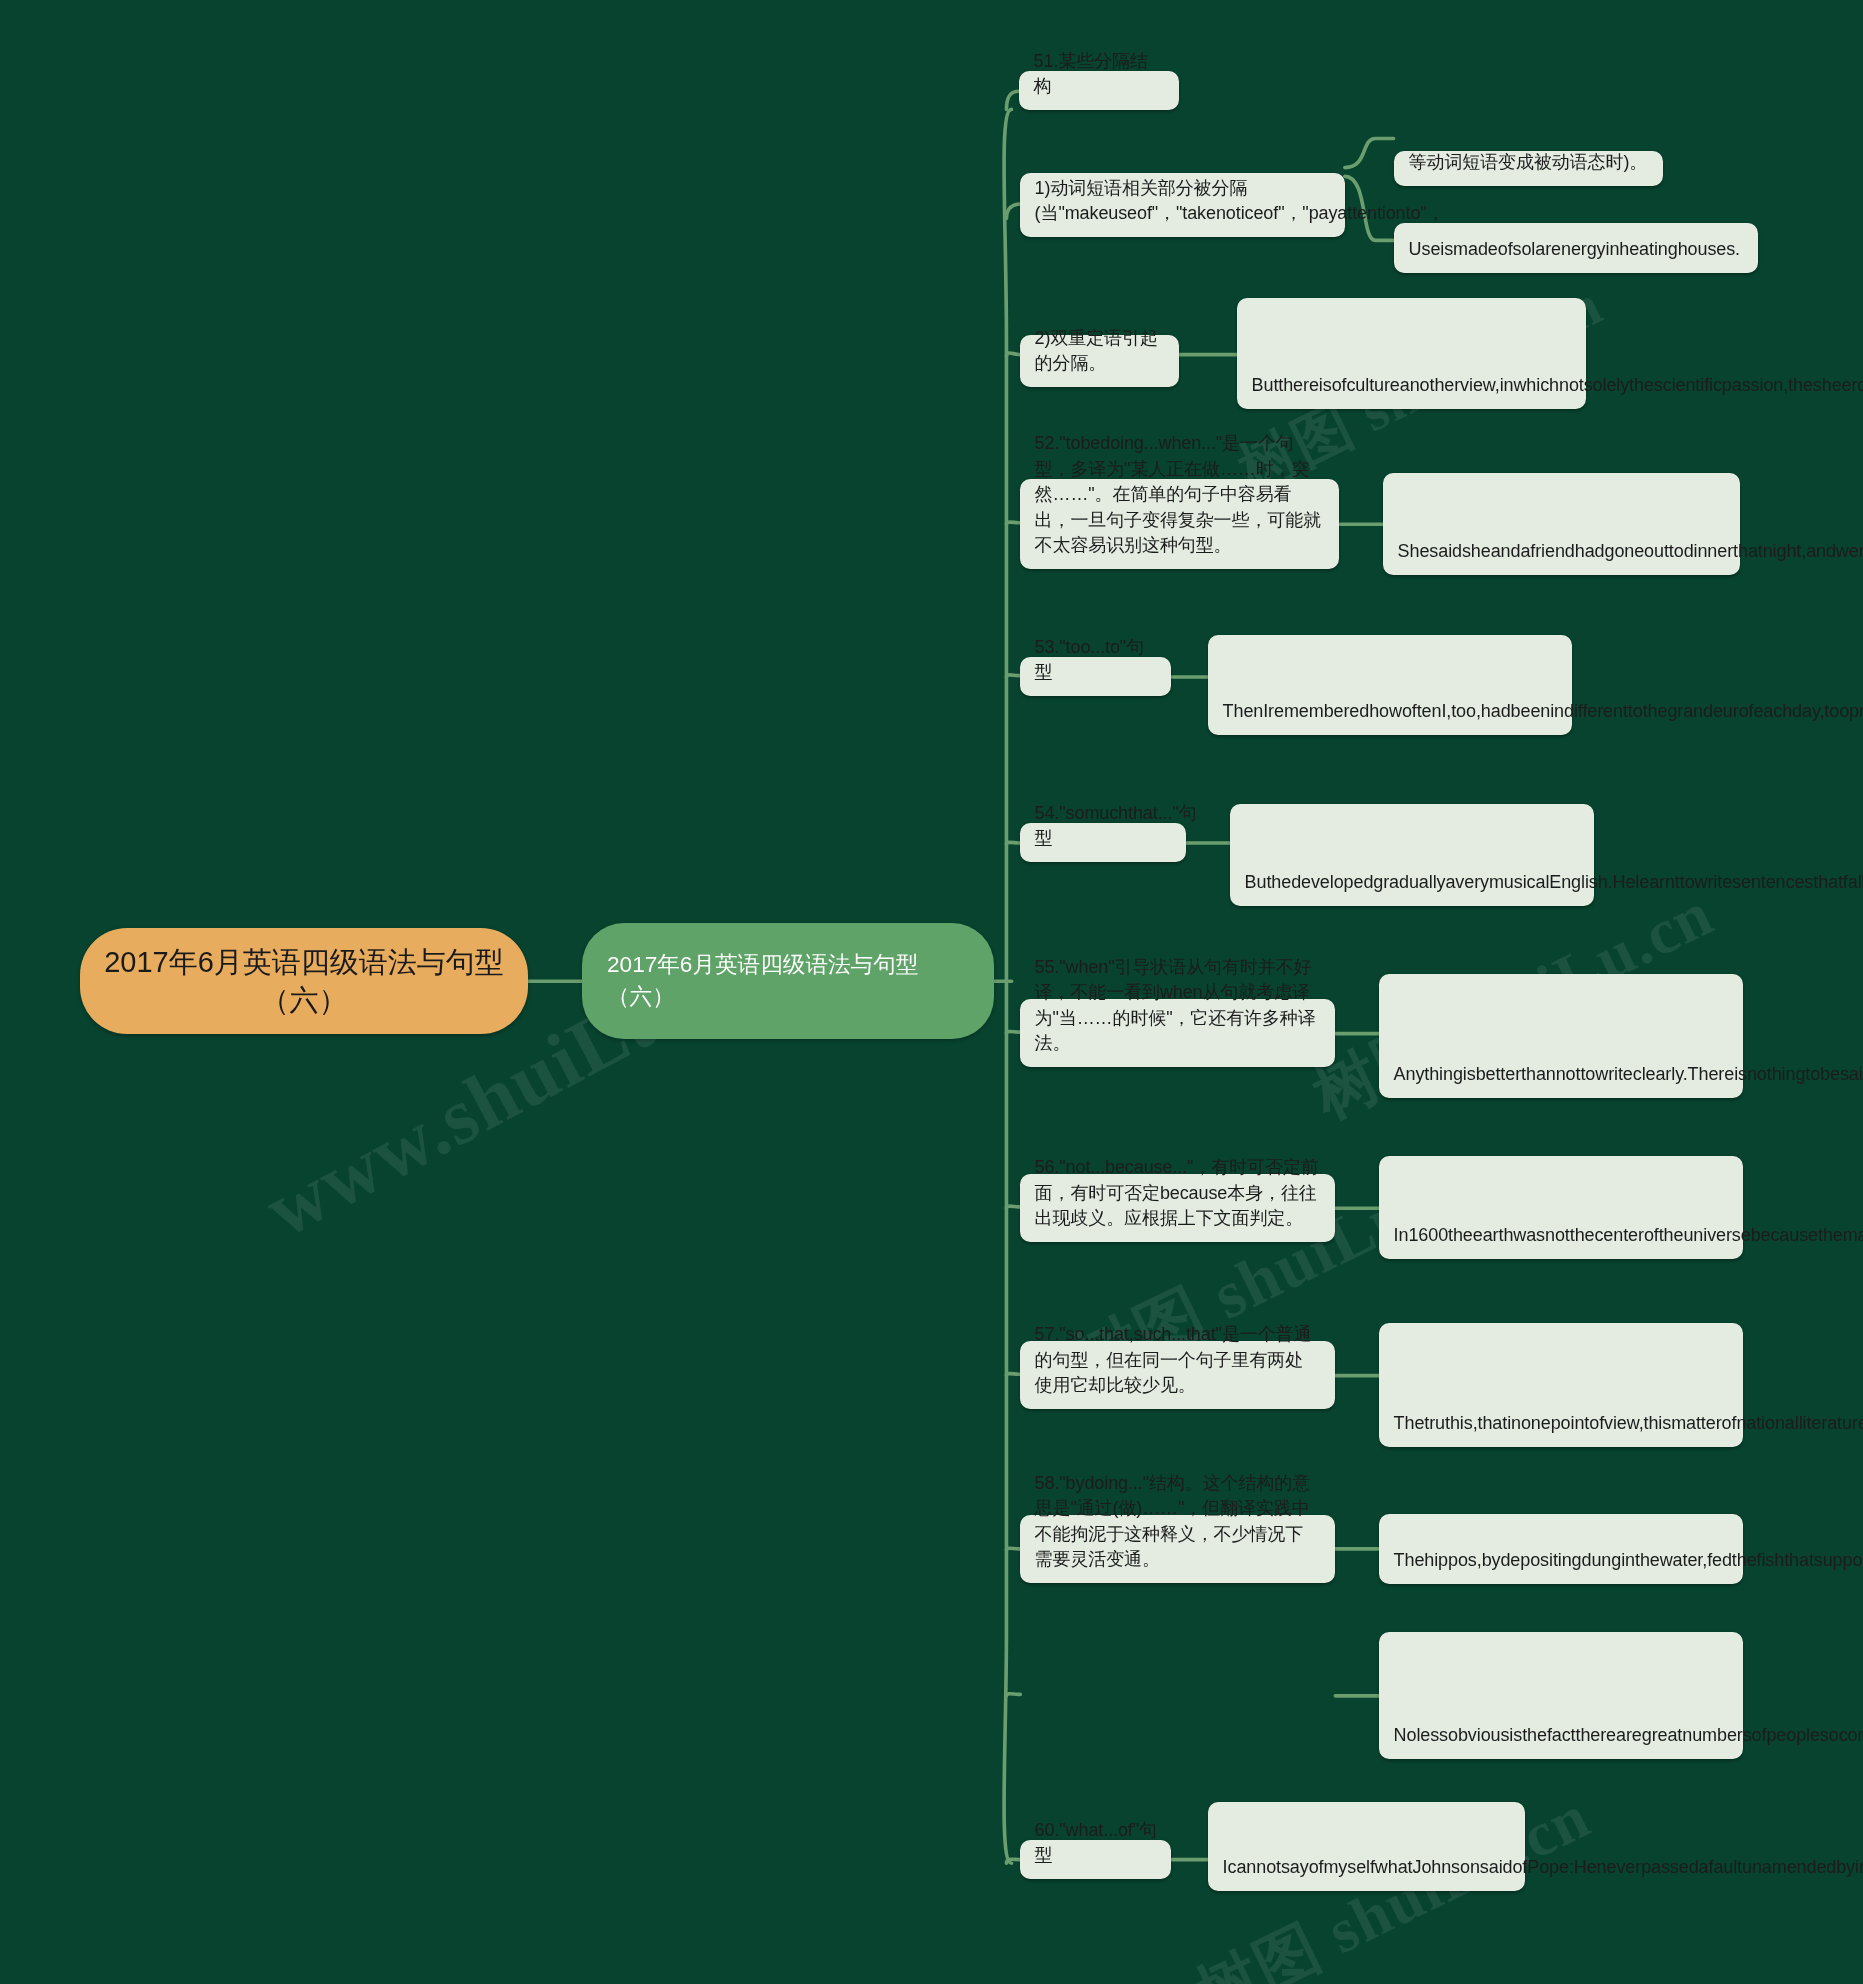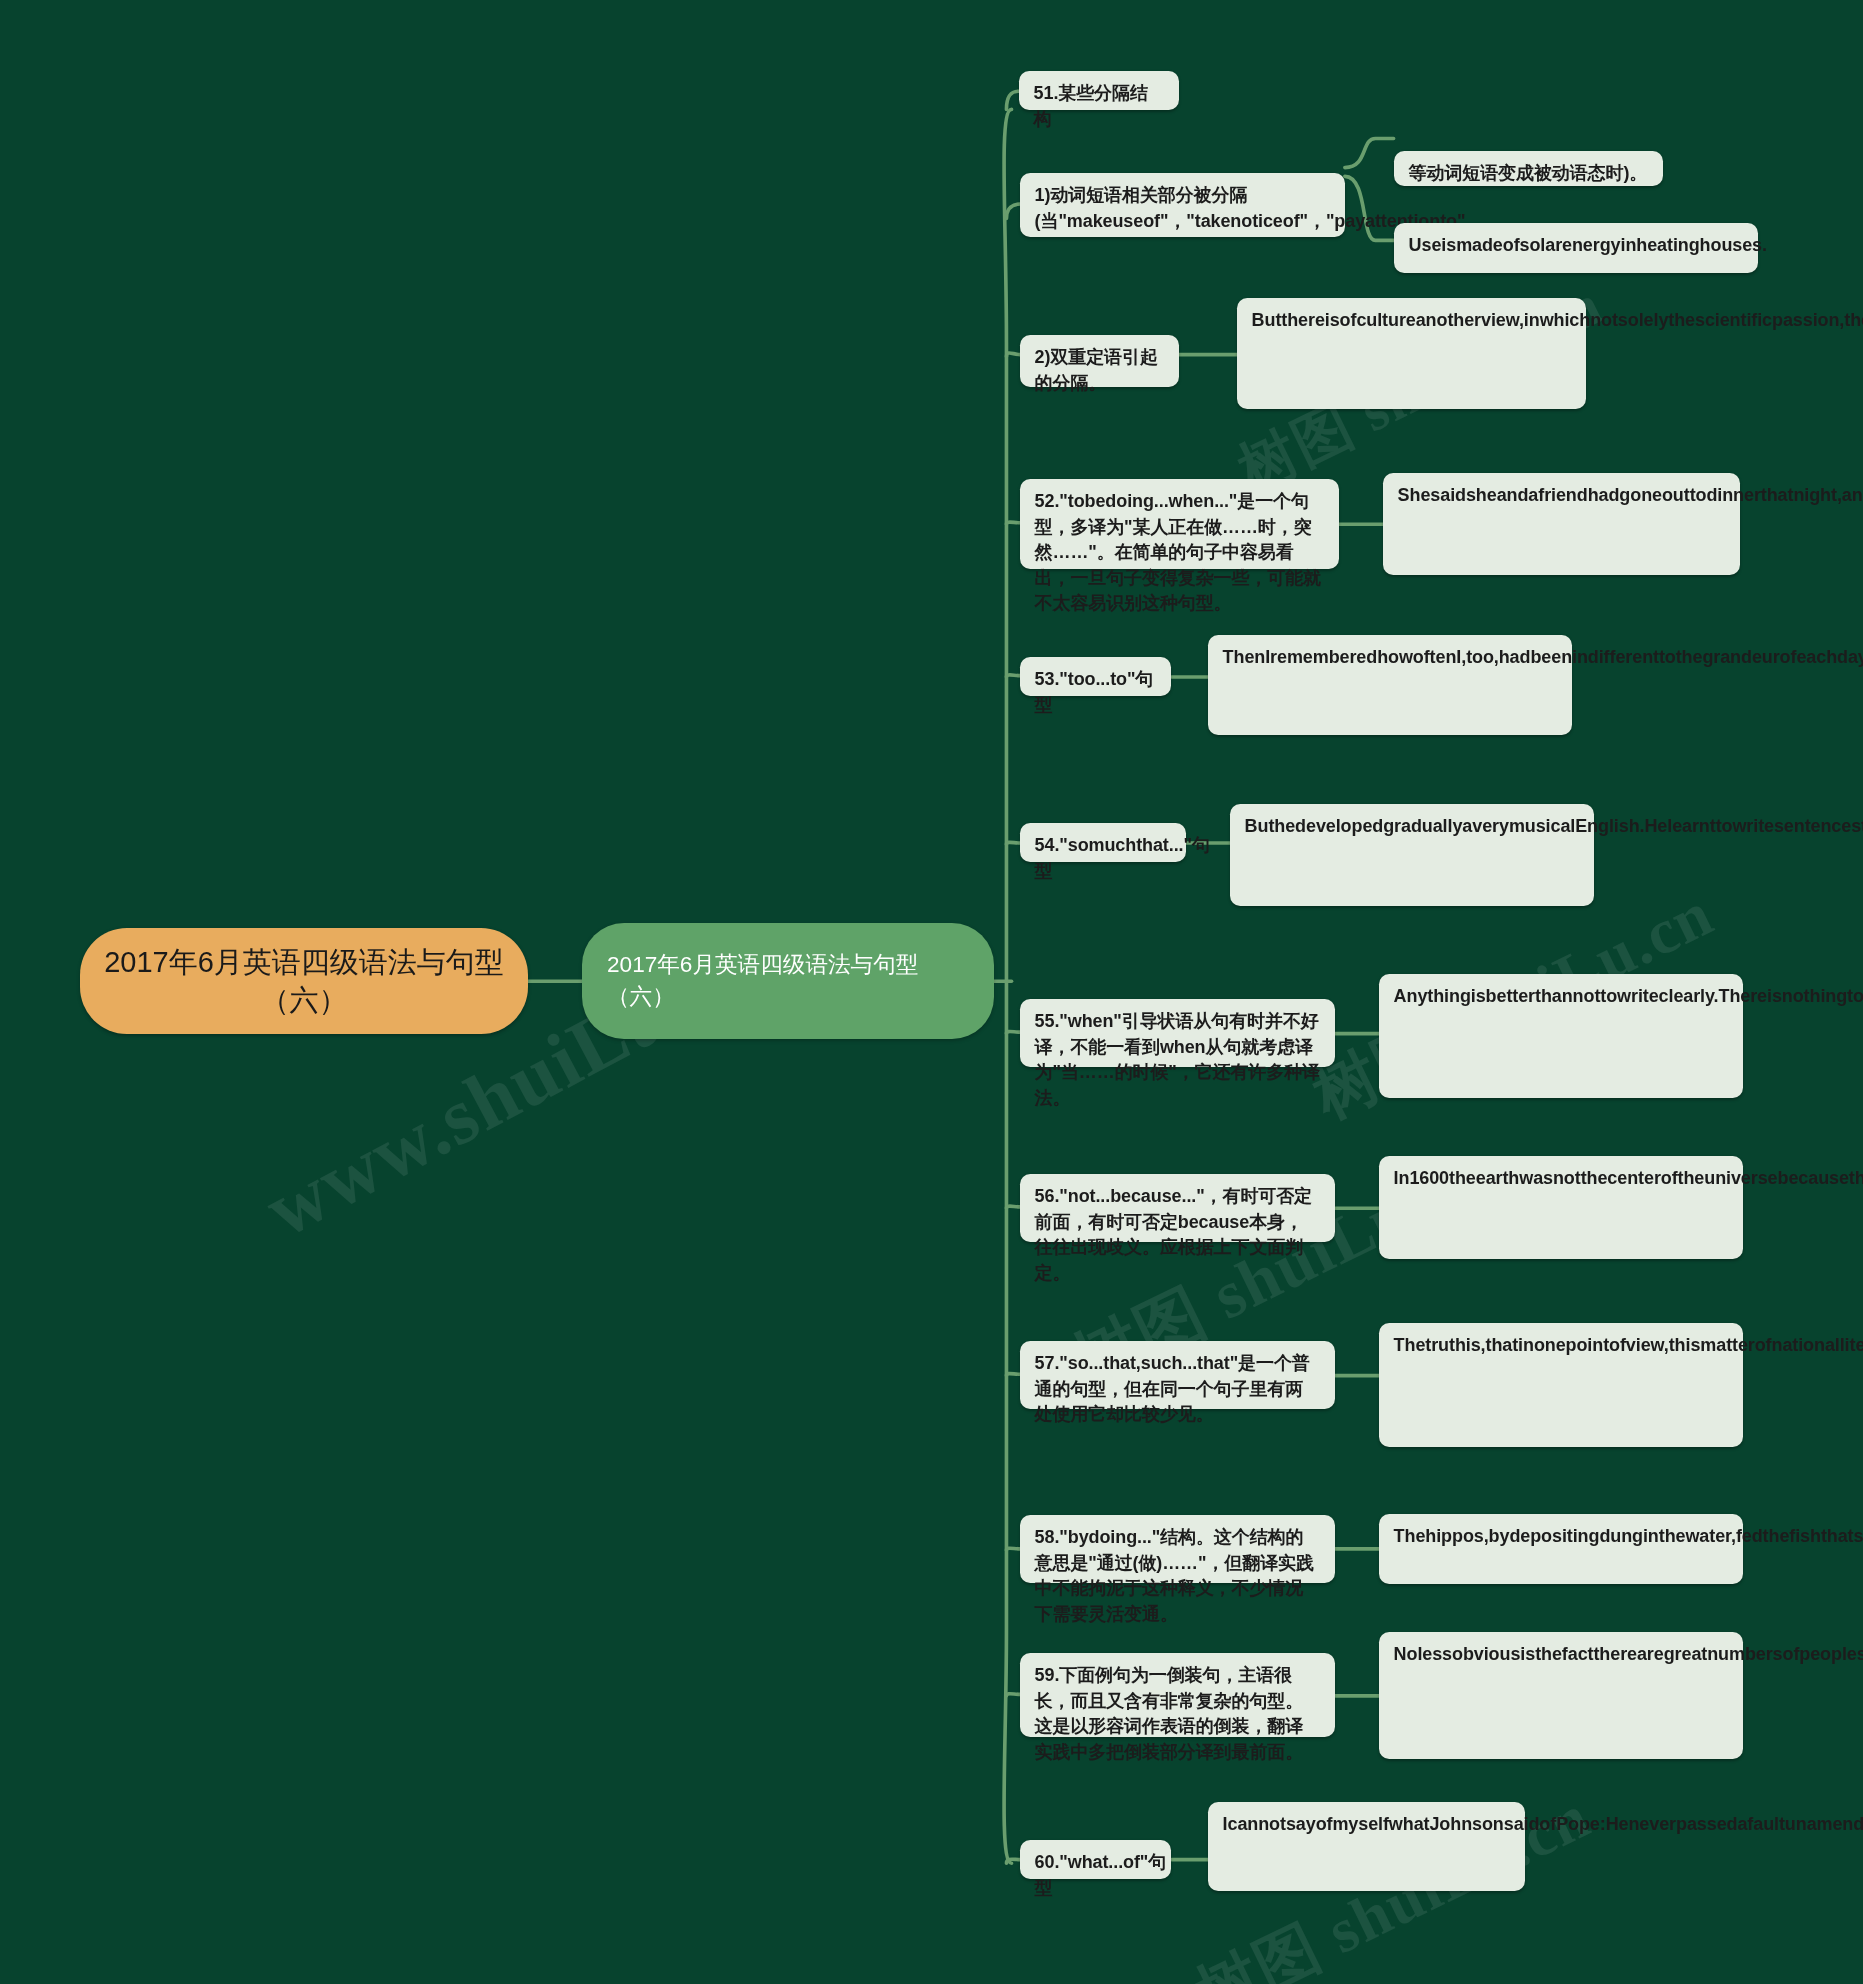--- a/index.html
+++ b/index.html
@@ -50,24 +50,23 @@
     display:flex;align-items:center;
     box-shadow:0 1.5px 3.6px rgba(0,0,0,.22);
   }
   .lvl2, .lvl3{
     background:#e4ece2;
     border-radius:10.2px;
     color:#1c1c1c;
     font-size:18px;
     line-height:1.42;
     padding:10.2px 14.6px;
-    display:flex;align-items:flex-start;
+    display:flex;align-items:flex-end;
     box-shadow:0 1.5px 2.9px rgba(0,0,0,.3);
     letter-spacing:-0.1px;
-    font-weight:bold;
   }
   .lvl2 span,.lvl3 span,.root span,.lvl1 span{display:block;width:100%;}
 </style>
 </head>
 <body>
 
 <div id="canvas">
 
   <svg id="edges" viewBox="0 0 2560 2727" xmlns="http://www.w3.org/2000/svg">
     <g fill="none" stroke="#6a9e6e" stroke-width="5" stroke-linecap="round">
@@ -154,23 +153,20 @@
   </div>
 
   <div class="node lvl2" style="left:1020px;top:1341px;width:315px;height:68px;">
     <span>57."so...that,such...that"是一个普通的句型，但在同一个句子里有两处使用它却比较少见。</span>
   </div>
 
   <div class="node lvl2" style="left:1020px;top:1515px;width:315px;height:68px;">
     <span>58."bydoing..."结构。这个结构的意思是"通过(做)……"，但翻译实践中不能拘泥于这种释义，不少情况下需要灵活变通。</span>
   </div>
 
-  <div class="node lvl2" style="left:1020px;top:1653px;width:315px;height:84px;">
-    <span>59.下面例句为一倒装句，主语很长，而且又含有非常复杂的句型。这是以形容词作表语的倒装，翻译实践中多把倒装部分译到最前面。</span>
-  </div>
 
   <div class="node lvl2" style="left:1020px;top:1840px;width:151px;height:39px;">
     <span>60."what...of"句型</span>
   </div>
 
   <div class="node lvl3" style="left:1394px;top:151px;width:269px;height:35px;">
     <span>等动词短语变成被动语态时)。</span>
   </div>
 
   <div class="node lvl3" style="left:1394px;top:223px;width:364px;height:50px;">

